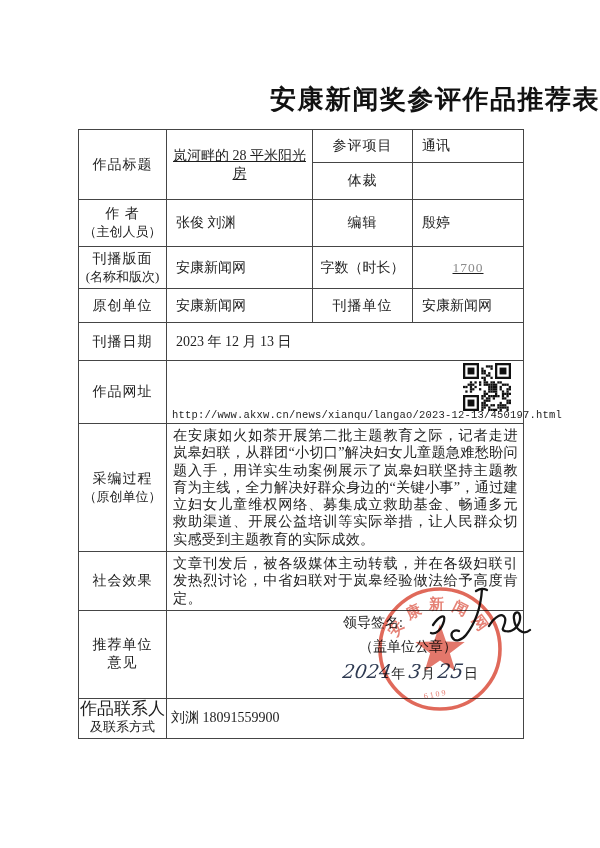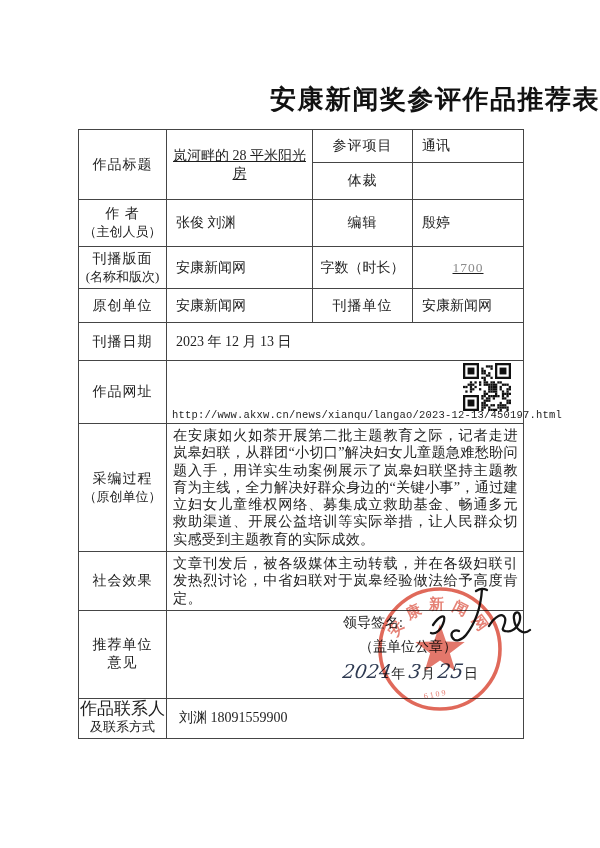--- a/index.html
+++ b/index.html
@@ -338,21 +338,21 @@
           </g>
         </svg>
       </td>
     </tr>
 
     <tr style="height:40px">
       <td class="lbl">
         <div class="sub" style="font-size:17px">作品联系人</div>
         <div class="sub" style="font-size:13px">及联系方式</div>
       </td>
-      <td colspan="3" class="val" style="padding-left:12px">
+      <td colspan="3" class="val" style="padding-left:4px">
         <span>刘渊 18091559900</span>
       </td>
     </tr>
   </tbody>
     </table>
 
   <svg class="stamp" viewBox="0 0 132 132">
     <circle cx="66" cy="66" r="60" fill="none" stroke="#d8412f" stroke-width="3.6" opacity="0.9"></circle>
     <polygon points="66,41 72.1,58.6 90.7,59 75.9,70.2 81.3,88 66,77.4 50.7,88 56.1,70.2 41.3,59 59.9,58.6" fill="#d8412f" opacity="0.82"></polygon>
     <path id="arcTop" d="M 22 90 A 47 47 0 1 1 110 90" fill="none"></path>

